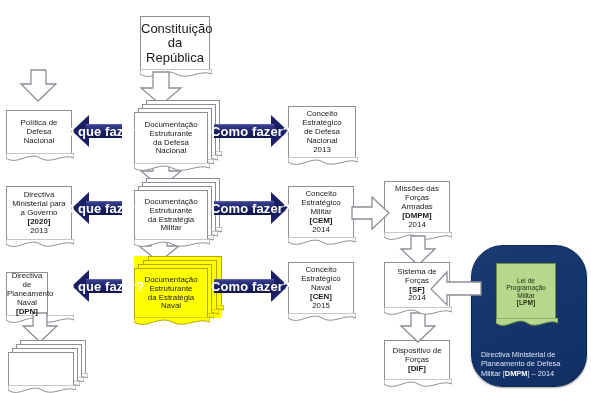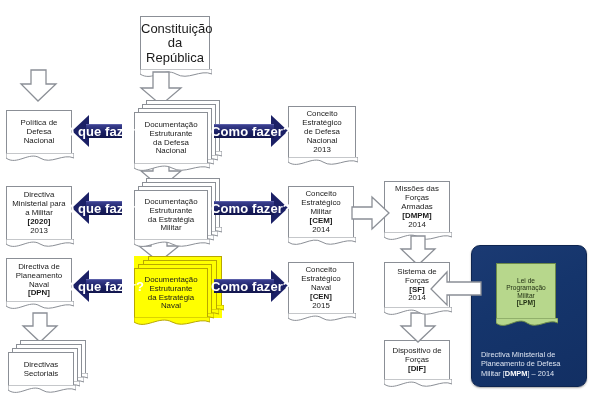--- a/index.html
+++ b/index.html
@@ -253,21 +253,21 @@
     </span>
     <svg class="wave" viewBox="0 0 70 12" preserveAspectRatio="none">
         <path d="M0,0 L0,5 C11,13 24,-2 35,5 C46,12 59,0 70,5 L70,0 Z" fill="#ffffff" stroke="#8b8f96" stroke-width="1" vector-effect="non-scaling-stroke"></path>
       </svg>
   </div>
 
   <div class="doc t85" style="left:6px;top:186px;width:66px;height:54px;">
     <span class="txt">
       <span>Directiva</span><br>
       <span>Ministerial para</span><br>
-      <span>a Militar</span><br>
+      <span>a Governo</span><br>
       <span class="b">[2020]</span><br>
       <span>2013</span>
     </span>
     <svg class="wave" viewBox="0 0 68 12" preserveAspectRatio="none">
         <path d="M0,0 L0,5 C11,13 23,-2 34,5 C45,12 57,0 68,5 L68,0 Z" fill="#ffffff" stroke="#8b8f96" stroke-width="1" vector-effect="non-scaling-stroke"></path>
       </svg>
   </div>
 
   <div class="bidir" style="left:72px;top:192px;width:64px;height:32px;">
     <span class="head left"></span>
@@ -329,21 +329,21 @@
       <span>Forças</span><br>
       <span>Armadas</span><br>
       <span><span class="b">[DMPM]</span></span><br>
       <span>2014</span>
     </span>
     <svg class="wave" viewBox="0 0 68 12" preserveAspectRatio="none">
         <path d="M0,0 L0,5 C11,13 23,-2 34,5 C45,12 57,0 68,5 L68,0 Z" fill="#ffffff" stroke="#8b8f96" stroke-width="1" vector-effect="non-scaling-stroke"></path>
       </svg>
   </div>
 
-  <div class="doc t85" style="left:6px;top:258px;width:66px;height:44px;">
+  <div class="doc t85" style="left:6px;top:272px;width:42px;height:44px;">
     <span class="txt">
       <span>Directiva de</span><br>
       <span>Planeamento</span><br>
       <span>Naval</span><br>
       <span class="b">[DPN]</span>
     </span>
     <svg class="wave" viewBox="0 0 68 12" preserveAspectRatio="none">
         <path d="M0,0 L0,5 C11,13 23,-2 34,5 C45,12 57,0 68,5 L68,0 Z" fill="#ffffff" stroke="#8b8f96" stroke-width="1" vector-effect="non-scaling-stroke"></path>
       </svg>
   </div>
@@ -424,42 +424,38 @@
       <svg class="wave" viewBox="0 0 68 12" preserveAspectRatio="none">
           <path d="M0,0 L0,5 C11,13 23,-2 34,5 C45,12 57,0 68,5 L68,0 Z" fill="#ffffff" stroke="#8b8f96" stroke-width="1" vector-effect="non-scaling-stroke"></path>
         </svg>
     </div>
     <div class="stack" style="left:4px;top:8px;width:66px;height:34px;">
       <svg class="wave" viewBox="0 0 68 12" preserveAspectRatio="none">
           <path d="M0,0 L0,5 C11,13 23,-2 34,5 C45,12 57,0 68,5 L68,0 Z" fill="#ffffff" stroke="#8b8f96" stroke-width="1" vector-effect="non-scaling-stroke"></path>
         </svg>
     </div>
     <div class="doc t85" style="left:0;top:12px;width:66px;height:34px;z-index:3;">
-      <span class="txt">
-        <span>Directivas</span><br>
-        <span>Sectoriais</span>
-      </span>
       <svg class="wave" viewBox="0 0 68 12" preserveAspectRatio="none">
           <path d="M0,0 L0,5 C11,13 23,-2 34,5 C45,12 57,0 68,5 L68,0 Z" fill="#ffffff" stroke="#8b8f96" stroke-width="1" vector-effect="non-scaling-stroke"></path>
         </svg>
     </div>
   </div>
 
   <div class="doc t85" style="left:384px;top:340px;width:66px;height:40px;">
     <span class="txt">
       <span>Dispositivo de</span><br>
       <span>Forças</span><br>
       <span class="b">[DIF]</span>
     </span>
     <svg class="wave" viewBox="0 0 68 12" preserveAspectRatio="none">
         <path d="M0,0 L0,5 C11,13 23,-2 34,5 C45,12 57,0 68,5 L68,0 Z" fill="#ffffff" stroke="#8b8f96" stroke-width="1" vector-effect="non-scaling-stroke"></path>
       </svg>
   </div>
 
-  <div class="panel" style="left:471px;top:245px;width:114px;height:140px;">
+  <div class="panel" style="left:471px;top:245px;width:114px;height:140px;border-radius:32px;">
 
     <div class="doc t7" style="left:24px;top:17px;width:60px;height:56px;background:#b7d78c;border-color:#6c8a4a;color:#1f2d12;z-index:4;">
       <span class="txt">
         <span>Lei de</span><br>
         <span>Programação</span><br>
         <span>Militar</span><br>
         <span class="b">[LPM]</span>
       </span>
       <svg class="wave" viewBox="0 0 62 12" preserveAspectRatio="none">
           <path d="M0,0 L0,5 C10,13 21,-2 31,5 C41,12 52,0 62,5 L62,0 Z" fill="#b7d78c" stroke="#6c8a4a" stroke-width="1" vector-effect="non-scaling-stroke"></path>

